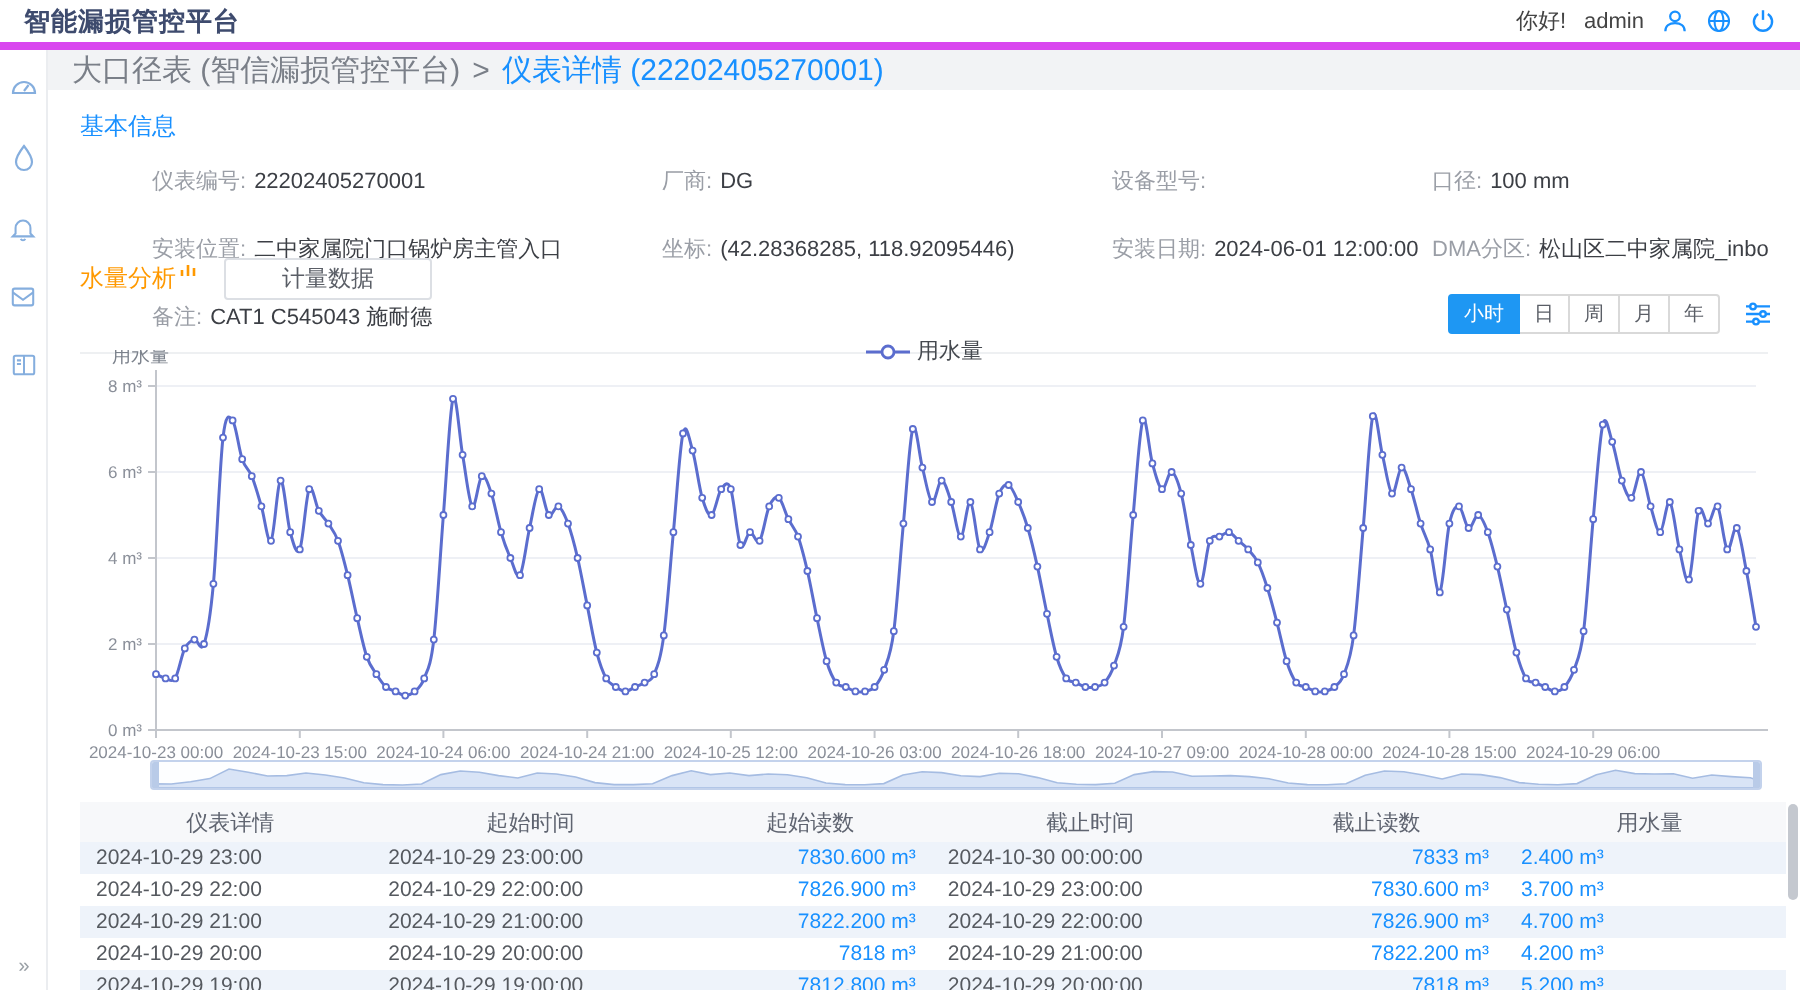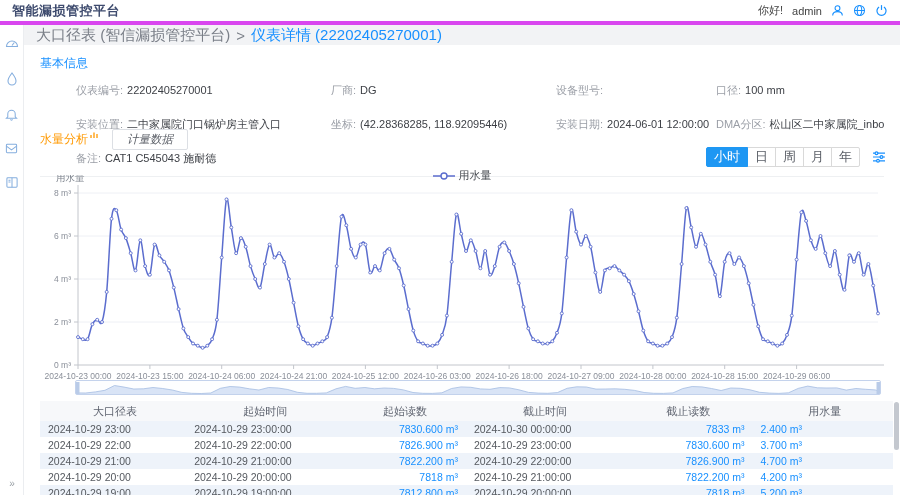--- a/index.html
+++ b/index.html
@@ -31,23 +31,23 @@
   .fields { display:grid; grid-template-columns:255px 225px 160px 1fr; row-gap:19px;margin-left:36px; }
   .field { font-size:11px; white-space:nowrap; overflow:hidden; }
   .field .lab { color:#9a9ea6; margin-right:4px; }
   .field .val { color:#3c3f45; }
   .field.full { grid-column:1 / -1; }
   .info-divider { border-bottom:1px solid #eef0f2; margin-top:10px; }
   
   .tabsrow { position:absolute; left:16px; top:104px; display:flex; align-items:center; gap:14px; }
   .tab-active { color:#ff9900; font-size:12px; cursor:pointer; display:flex; align-items:flex-start; gap:2px; }
   .tab-idle { font-size:11.5px; color:#5a5e66; border:1px solid #dcdfe4; background:#fff;
-    padding:2px 14px; border-radius:2px; cursor:pointer;font-style:italic; }
+    padding:2px 28px; border-radius:2px; cursor:pointer; }
   .controls { position:absolute; top:122px; right:14px; display:flex; align-items:center; }
-  .gbtn { font-size:13px; height:20px; padding:0 7px; border:1px solid #d9d9d9; background:#fff;
+  .gbtn { font-size:10px; height:20px; padding:0 7px; border:1px solid #d9d9d9; background:#fff;
     color:#5a5e66; cursor:pointer; margin-left:-1px; font-family:inherit; }
   .gbtn:first-child { border-radius:2px 0 0 2px; margin-left:0; }
   .gbtn.last { border-radius:0 2px 2px 0; }
   .gbtn.active { background:#1e97f3; border-color:#1e97f3; color:#fff; position:relative; z-index:1; }
   .filter-ic { color:#1890ff; margin-left:12px; cursor:pointer; display:flex; }
   
   .legend { position:absolute; top:143px; left:0; width:876px; display:flex; justify-content:center;
     align-items:center; gap:4px; font-size:11px; color:#45494f; cursor:pointer; }
   .chart-svg { position:absolute; left:16px; top:150px; }
   .ax { font-size:8.5px; fill:#8a8f99; }
@@ -413,21 +413,21 @@
     <colgroup>
       <col style="width:17.6%">
         <col style="width:17.6%">
         <col style="width:15.2%">
       <col style="width:17.6%">
         <col style="width:16%">
         <col style="width:16%">
     </colgroup>
     <thead>
         <tr id="thr">
-          <th>大口径表</th>
+          <th>仪表详情</th>
           <th>起始时间</th>
           <th>起始读数</th>
           <th>截止时间</th>
           <th>截止读数</th>
           <th>用水量</th>
         </tr>
       </thead>
     <tbody id="tbody">
         <tr class="stripe">
           <td class="c0">2024-10-29 23:00</td>

